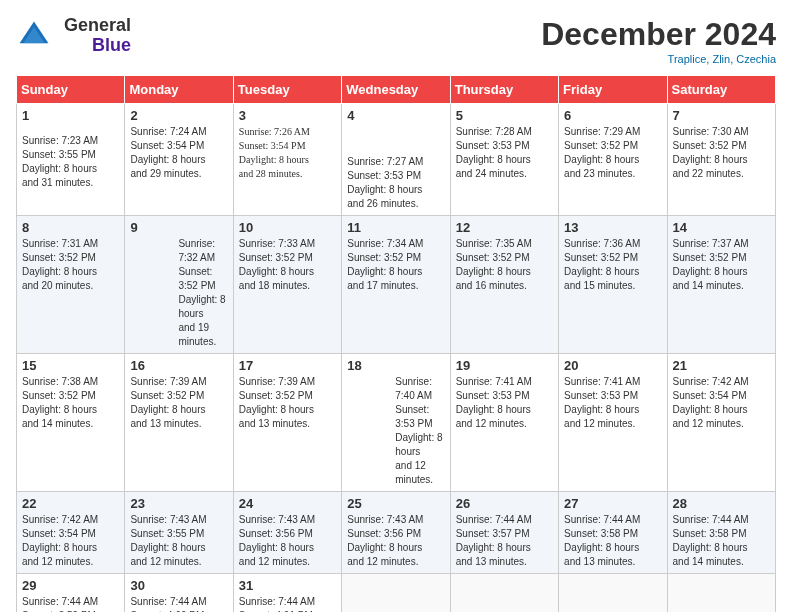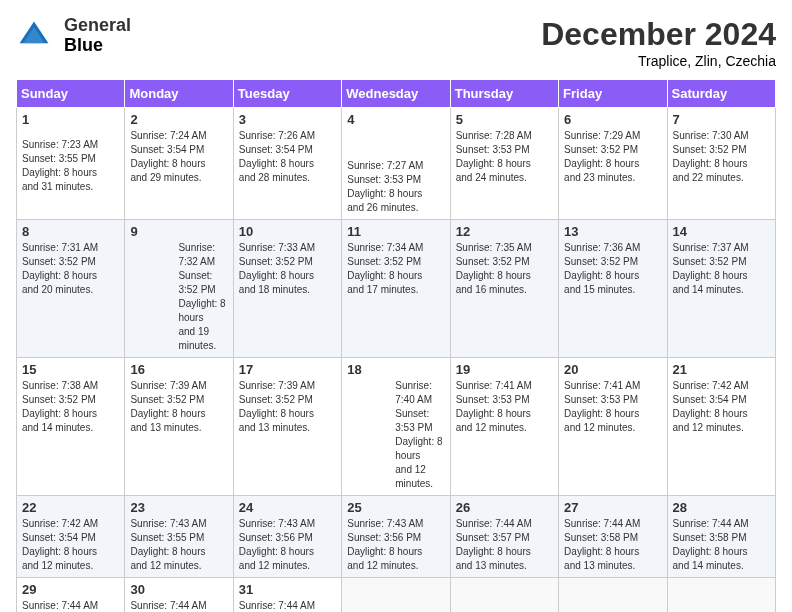--- a/index.html
+++ b/index.html
@@ -27,46 +27,47 @@
       line-height: 1.1;
     }
     .logo-general {
       font-size: 18px;
       font-weight: bold;
       color: #333;
     }
     .logo-blue {
       font-size: 18px;
       font-weight: bold;
-      color: #000000;
+      color: #4c1d95;
+      text-align: right;
     }
     .logo-icon {
       width: 36px;
       height: 36px;
     }
     .title-block {
       text-align: right;
     }
     .month-title {
       font-size: 32px;
       font-weight: bold;
       color: #333;
       text-align: center;
     }
     .location {
-      font-size: 14px;
-      color: #000000;
+      font-size: 11px;
+      color: #0369a1;
     }
     .calendar {
       width: 100%;
       border-collapse: collapse;
       font-size: 10.5px;
     }
     .calendar th {
-      background-color: #8b5cf6;
+      background-color: #ef4444;
       color: #fff;
       padding: 6px 4px;
       font-size: 13px;
       font-weight: bold;
       text-align: left;
       border: 1px solid #fff;
     }
     .calendar td {
       border: 1px solid #ccc;
       vertical-align: top;
@@ -137,21 +138,21 @@
         </td>
         <td>
           <span class="day-number">2</span>
           <div class="day-info" style="white-space: pre-line;">Sunrise: 7:24 AM
 Sunset: 3:54 PM
 Daylight: 8 hours
 and 29 minutes.</div>
         </td>
         <td>
           <span class="day-number">3</span>
-          <div class="day-info" style="white-space: pre-line;">Sunrise: 7:26 AM
+          <div class="day-info" style="white-space: pre-line; font-family: Liberation Serif, serif;">Sunrise: 7:26 AM
 Sunset: 3:54 PM
 Daylight: 8 hours
 and 28 minutes.</div>
         </td>
         <td>
           <span class="day-number">4</span>
           <div class="day-info" style="white-space: pre-line; margin-top: 32px;">Sunrise: 7:27 AM
 Sunset: 3:53 PM
 Daylight: 8 hours
 and 26 minutes.</div>

